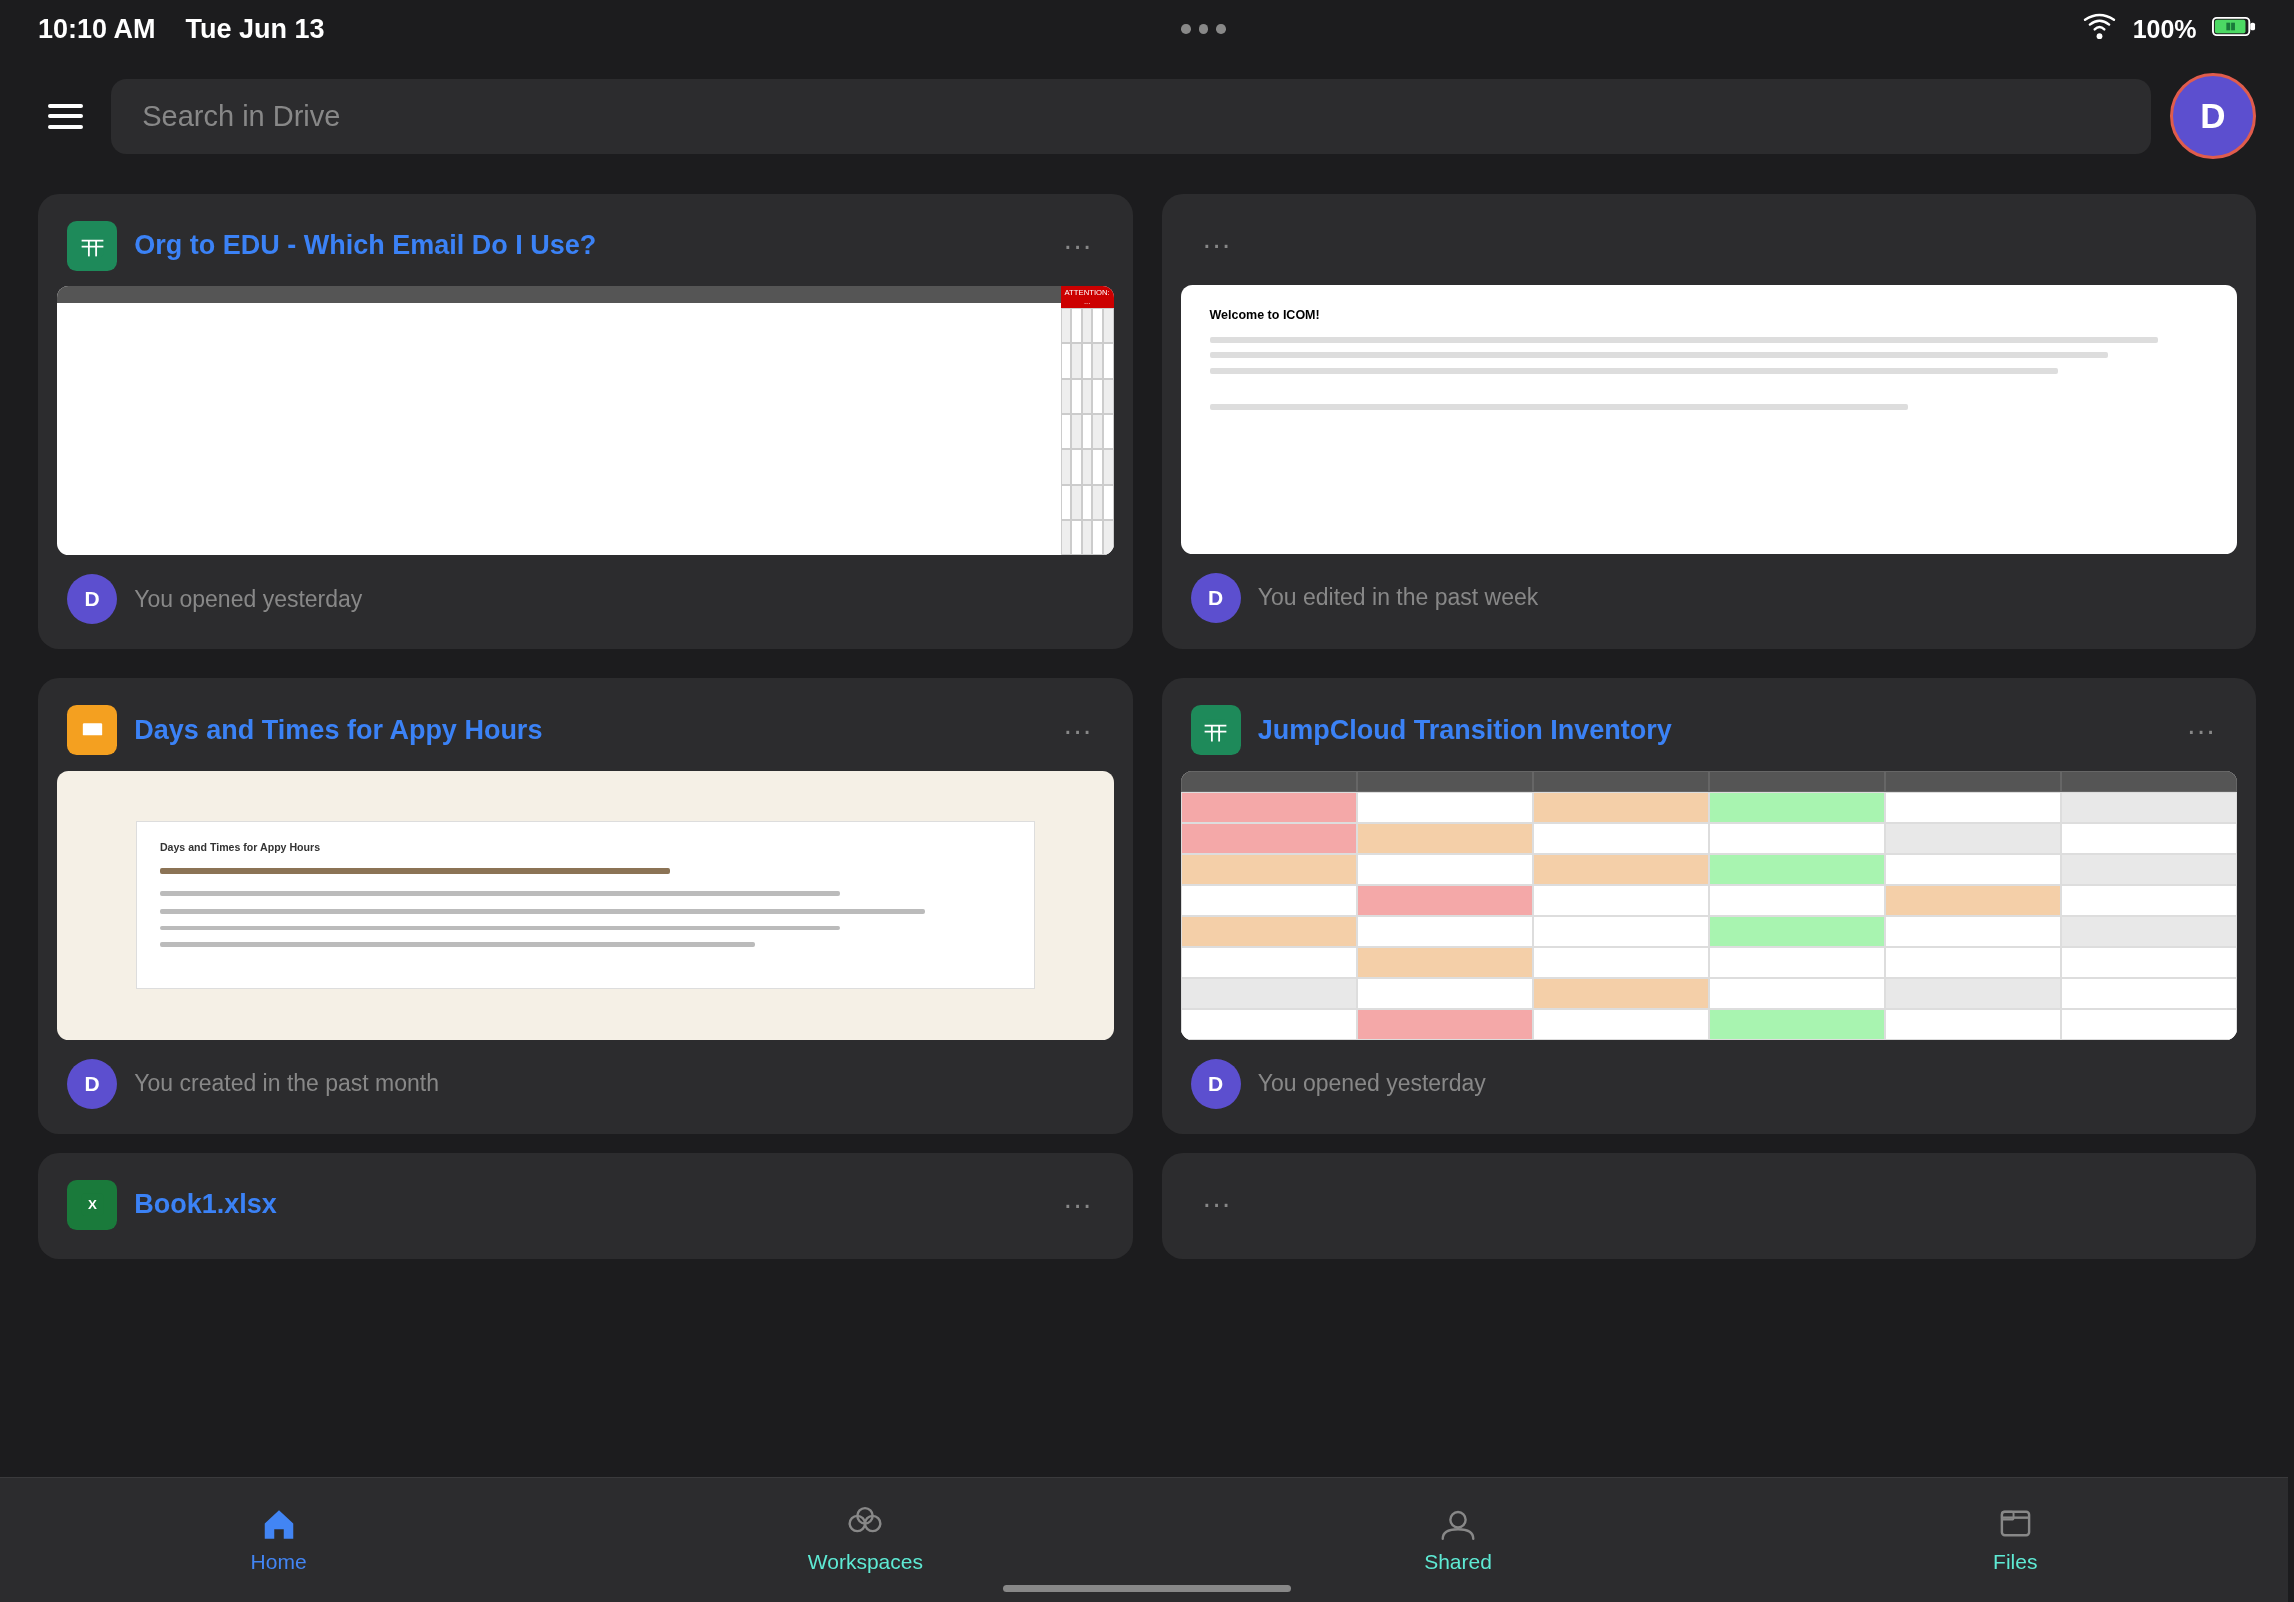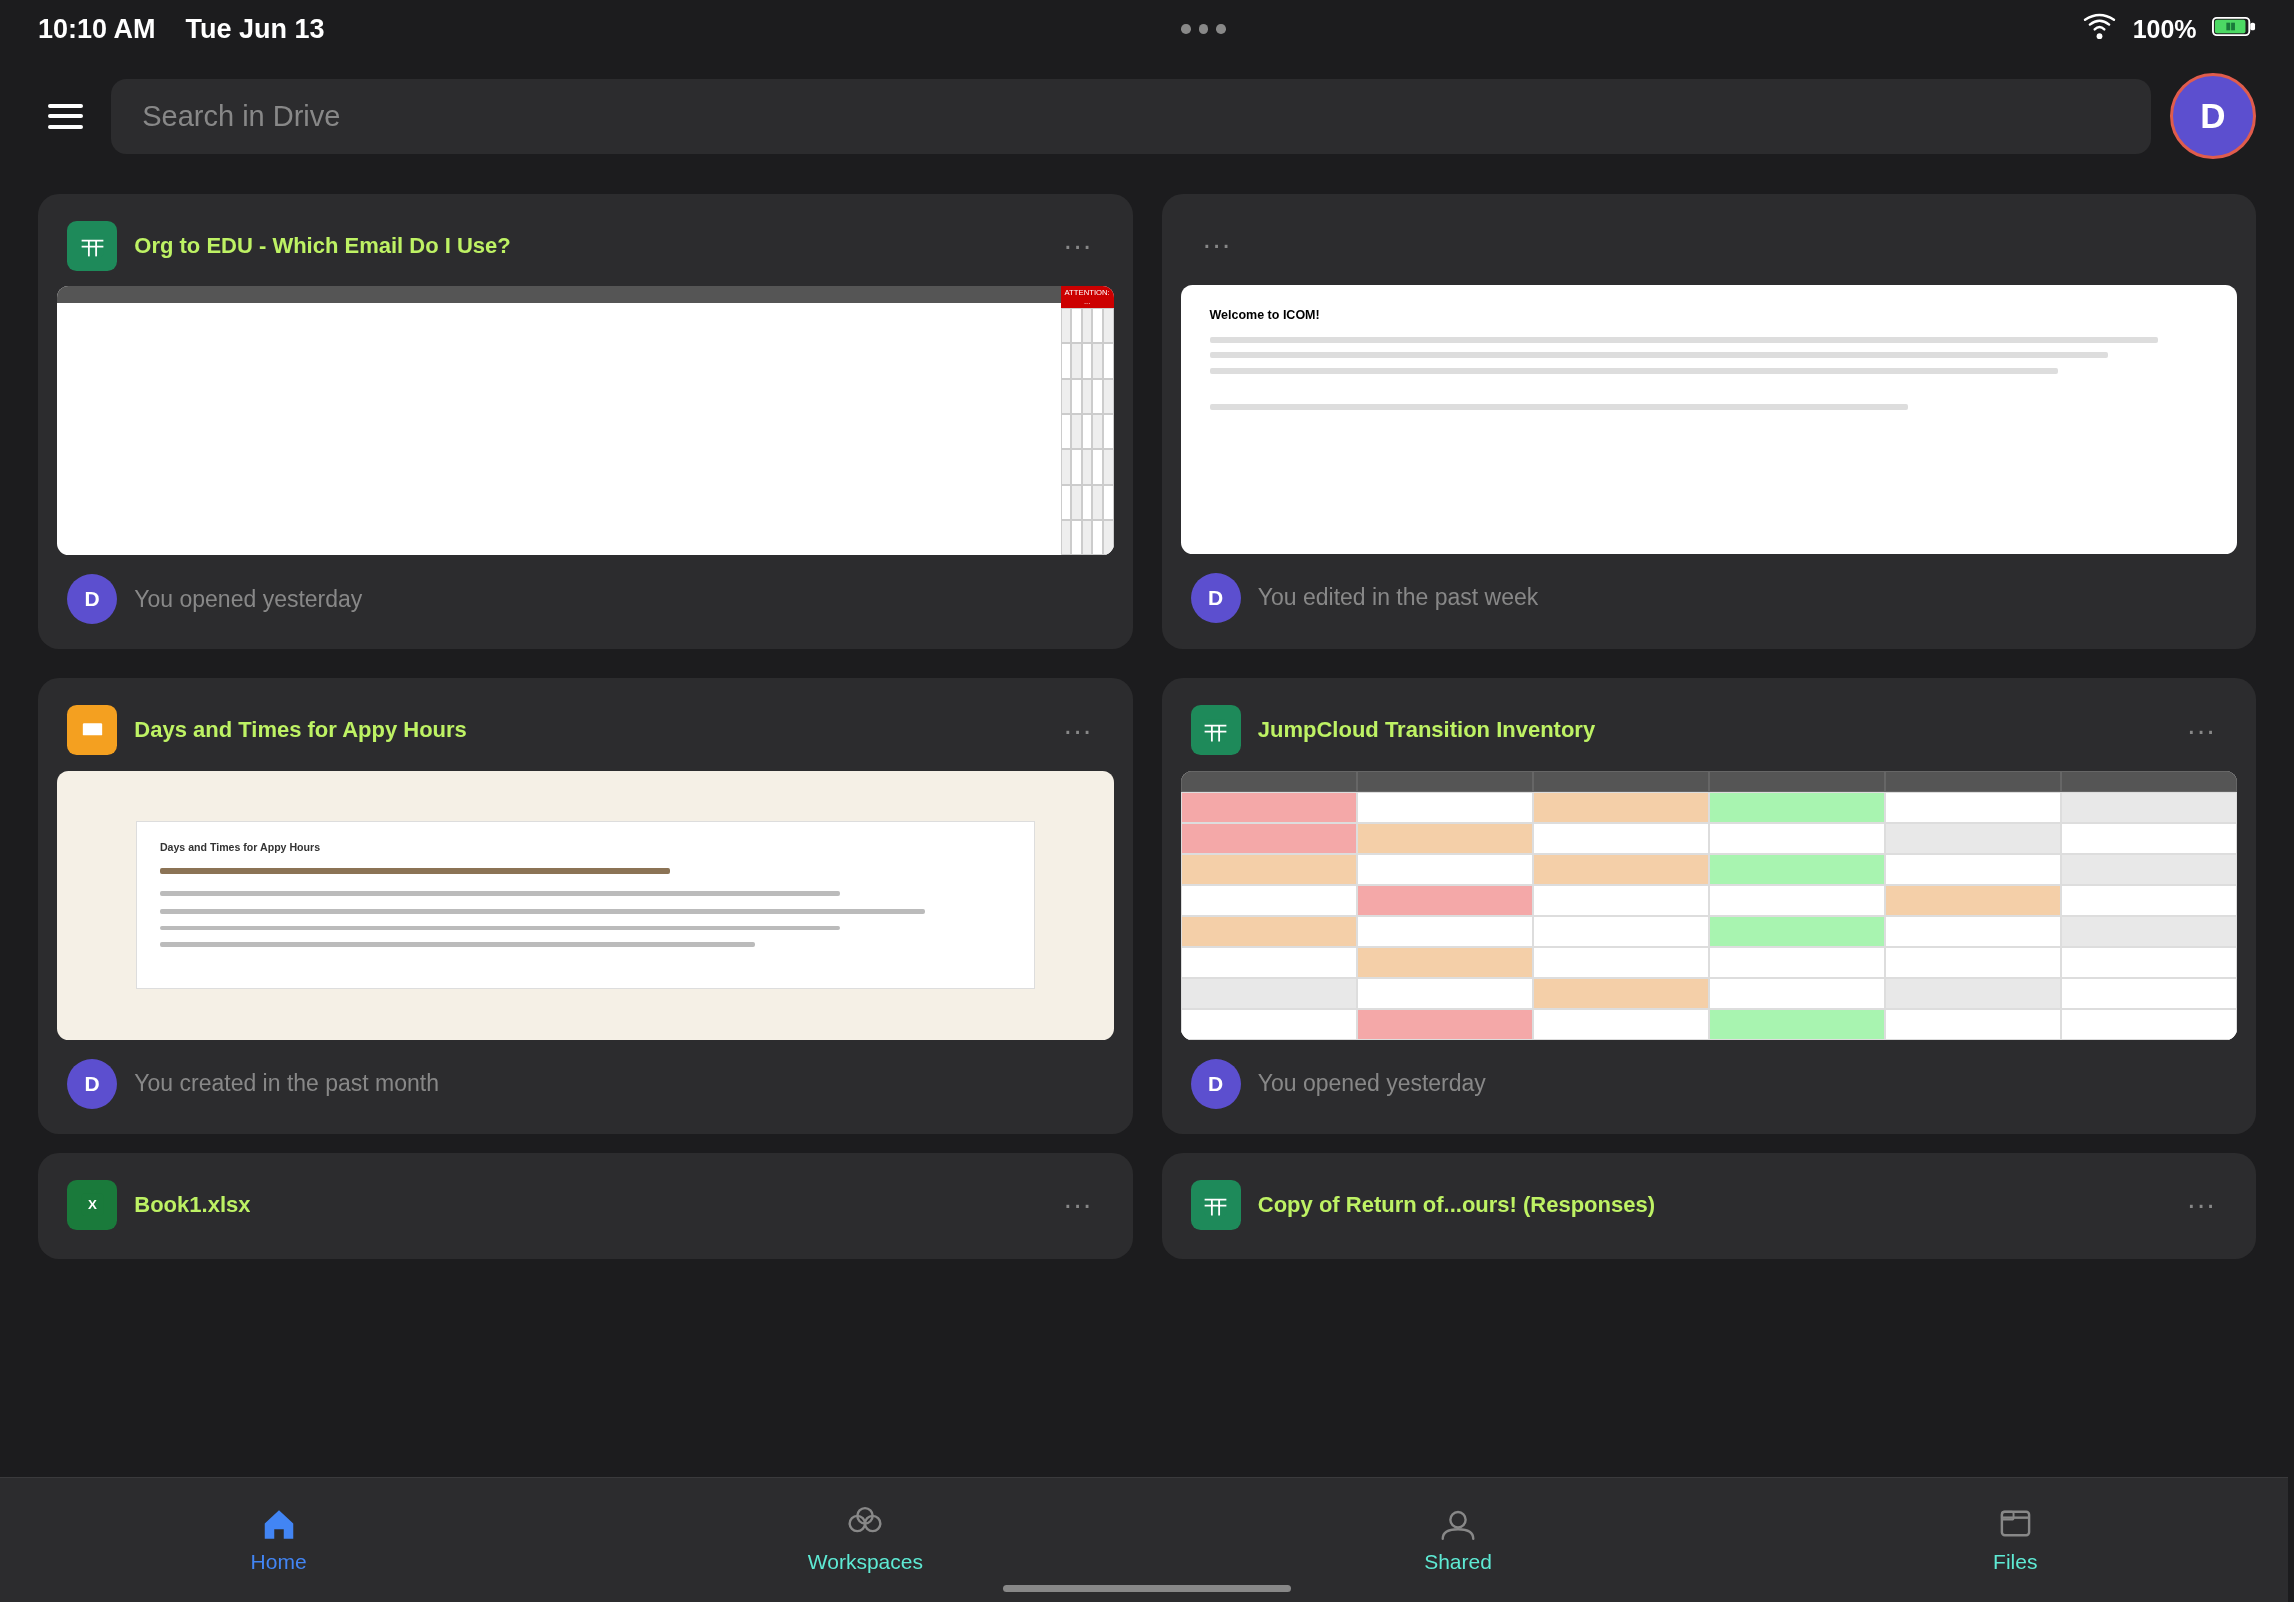--- a/index.html
+++ b/index.html
@@ -136,23 +136,23 @@
       flex-shrink: 0;
     }
     .file-icon.sheets { background: #1e8a5a; }
     .file-icon.docs { background: #4285f4; }
     .file-icon.slides { background: #f4a020; }
     .file-icon.excel { background: #1a7a3b; }
 
     .file-icon svg { width: 29px; height: 29px; }
 
     .card-title {
-      font-size: 22px;
+      font-size: 27px;
       font-weight: 600;
-      color: #bef264;
+      color: #3b82f6;
       white-space: nowrap;
       overflow: hidden;
       text-overflow: ellipsis;
     }
     .more-btn {
       font-size: 29px;
       color: #888;
       padding: 7.7px 11.5px;
       cursor: pointer;
       flex-shrink: 0;
@@ -643,32 +643,20 @@
               <text x="12" y="16" text-anchor="middle" font-size="11" font-weight="bold" fill="white">X</text>
             </svg>
         </div>
         <span class="card-title">Book1.xlsx</span>
       </div>
       <span class="more-btn">···</span>
     </div>
   </div>
   <div class="partial-card">
     <div class="partial-card-header">
-      <div class="card-title-group">
-        <div class="file-icon sheets">
-          <svg viewBox="0 0 24 24" fill="white">
-              <rect x="3" y="3" width="18" height="18" rx="2" fill="#1e8a5a"></rect>
-              <line x1="3" y1="8" x2="21" y2="8" stroke="white" stroke-width="1.5"></line>
-              <line x1="3" y1="13" x2="21" y2="13" stroke="white" stroke-width="1.5"></line>
-              <line x1="9" y1="8" x2="9" y2="21" stroke="white" stroke-width="1.5"></line>
-              <line x1="15" y1="8" x2="15" y2="21" stroke="white" stroke-width="1.5"></line>
-            </svg>
-        </div>
-        <span class="card-title">Copy of Return of...ours! (Responses)</span>
-      </div>
       <span class="more-btn">···</span>
     </div>
   </div>
 </div>
 
 <div class="bottom-nav">
   <div class="nav-item">
     <span class="nav-icon active">
       <svg width="38" height="35" viewBox="0 0 40 36" fill="none">
         <path d="M5 18 L20 4 L35 18 L35 34 L25 34 L25 24 L15 24 L15 34 L5 34 Z" fill="#4285f4"></path>

